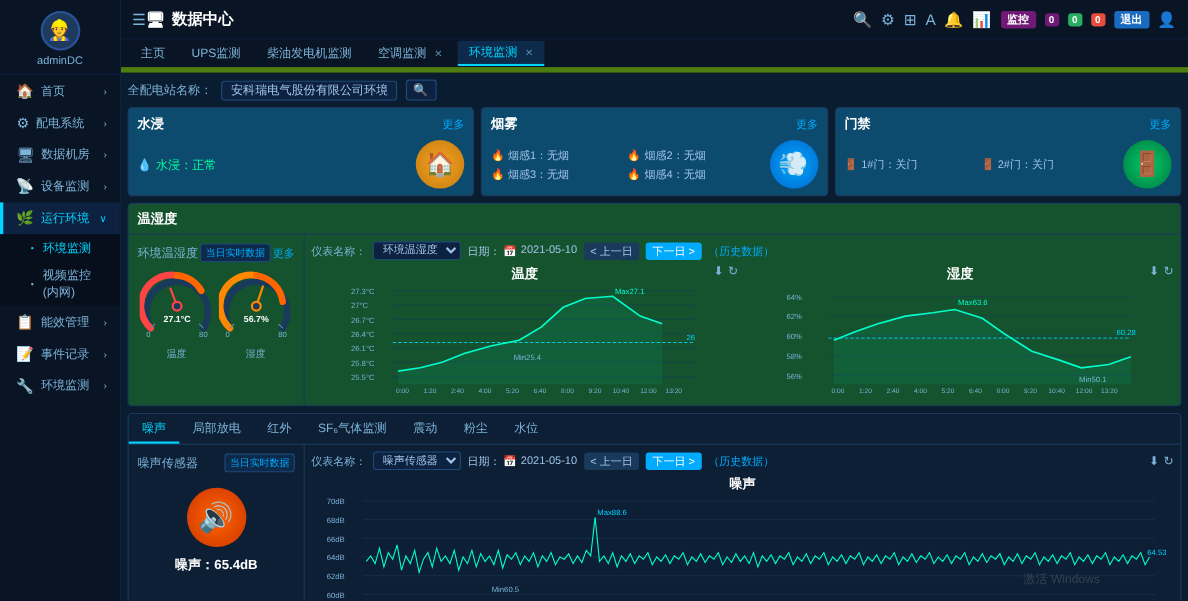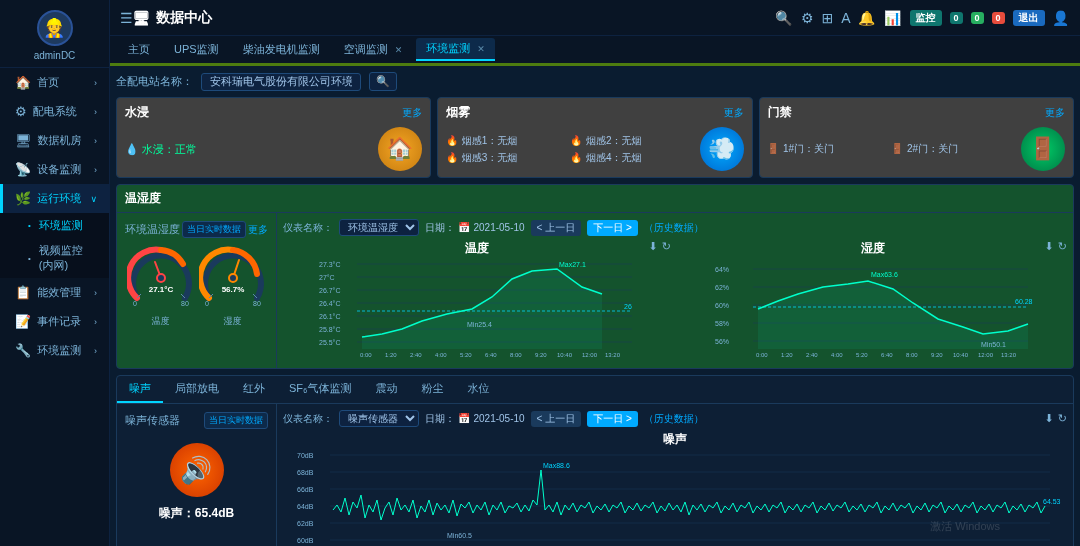--- a/index.html
+++ b/index.html
@@ -116,33 +116,33 @@
       display: flex; align-items: center; gap: 8px;
     }
     .topbar-icon { font-size: 14px; color: #7cb3d8; cursor: pointer; }
     .topbar-badge {
       padding: 1px 6px;
       border-radius: 3px;
       font-size: 10px;
       font-weight: bold;
       cursor: pointer;
     }
-    .badge-yellow { background: #0f766e; color: #fff; }
+    .badge-yellow { background: #701a75; color: #fff; }
     .badge-green { background: #27ae60; color: #fff; }
     .badge-red { background: #e74c3c; color: #fff; }
     .badge-small { font-size: 9px; padding: 1px 4px; }
 
     
     .nav-tabs {
       height: 30px;
       background: #091525;
       display: flex;
       align-items: center;
       padding: 0 8px;
-      border-bottom: 3px solid #4d7c0f;
+      border-bottom: 5px solid #4d7c0f;
       flex-shrink: 0;
       gap: 4px;
     }
     .nav-tab {
       padding: 3px 10px;
       border-radius: 3px 3px 0 0;
       font-size: 11px;
       cursor: pointer;
       color: #7cb3d8;
       background: transparent;
@@ -193,21 +193,21 @@
       cursor: pointer;
       font-size: 11px;
     }
 
     
     .widgets-row {
       display: flex; gap: 6px;
       margin-bottom: 6px;
     }
     .widget-card {
-      background: #404040;
+      background: #0c4a6e;
       border: 1px solid #1a3a5c;
       border-radius: 4px;
       padding: 6px 8px;
       flex: 1;
     }
     .widget-header {
       display: flex; align-items: center; justify-content: space-between;
       margin-bottom: 6px;
     }
     .widget-title {

